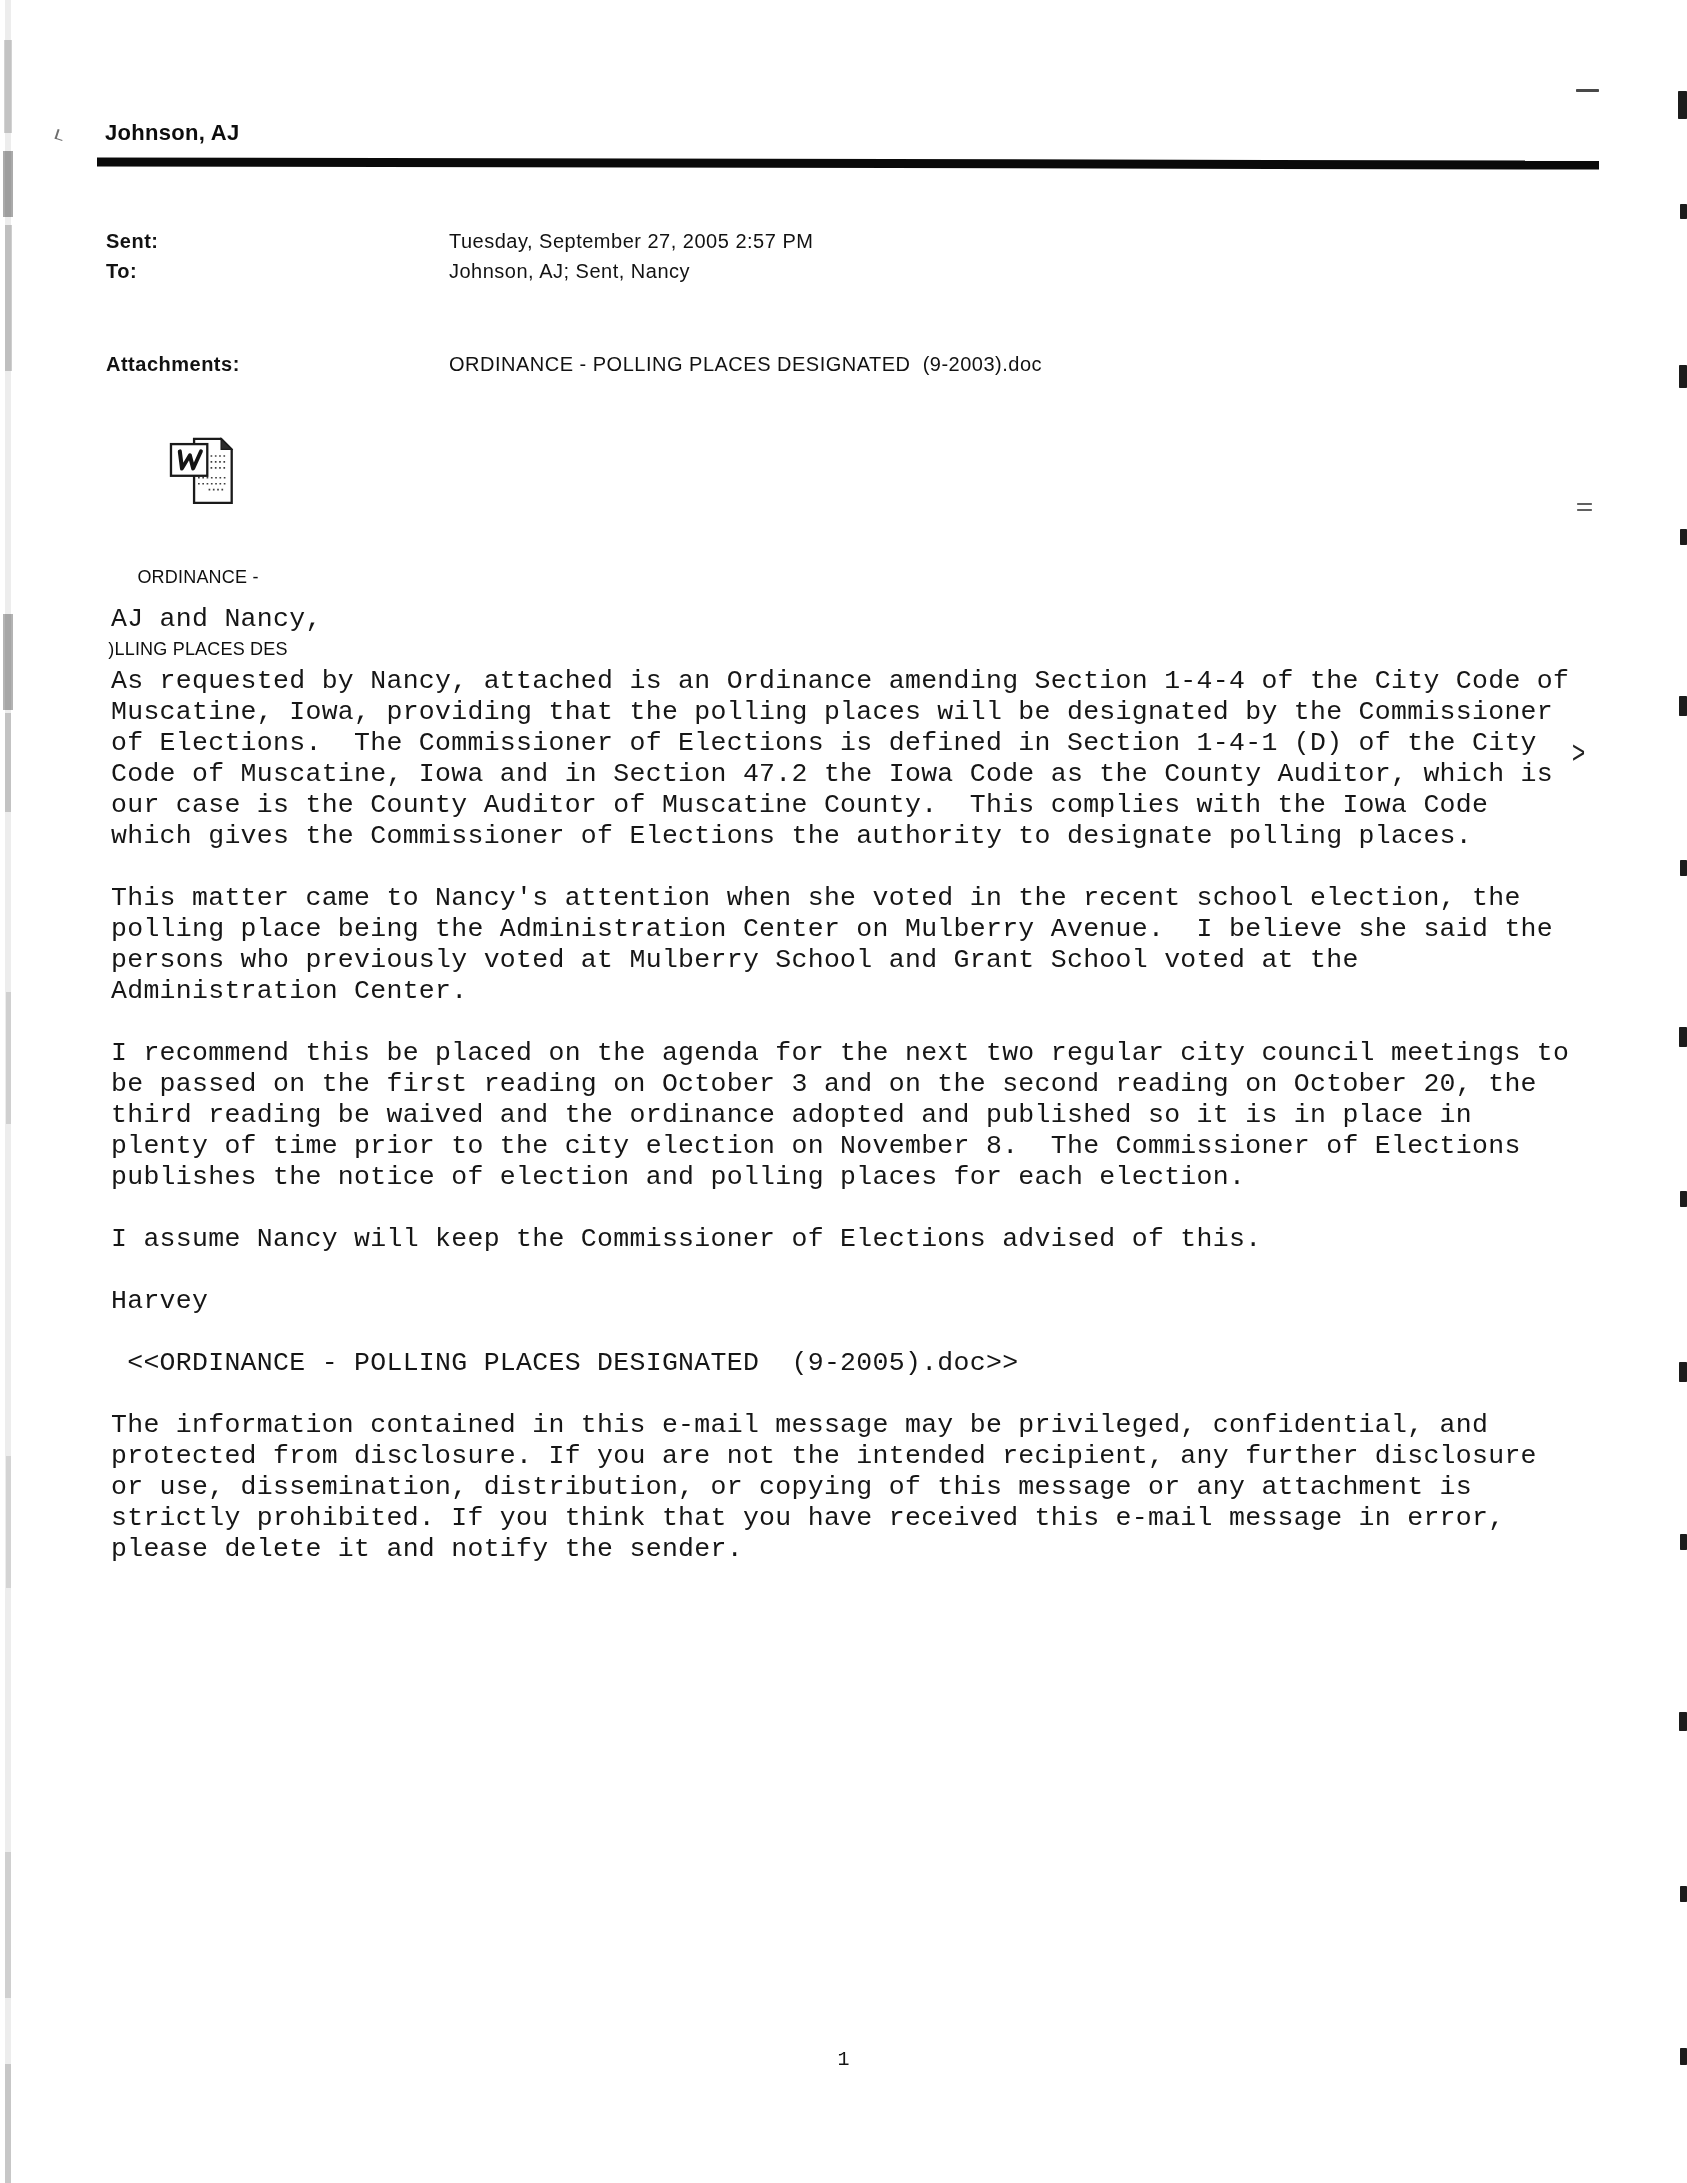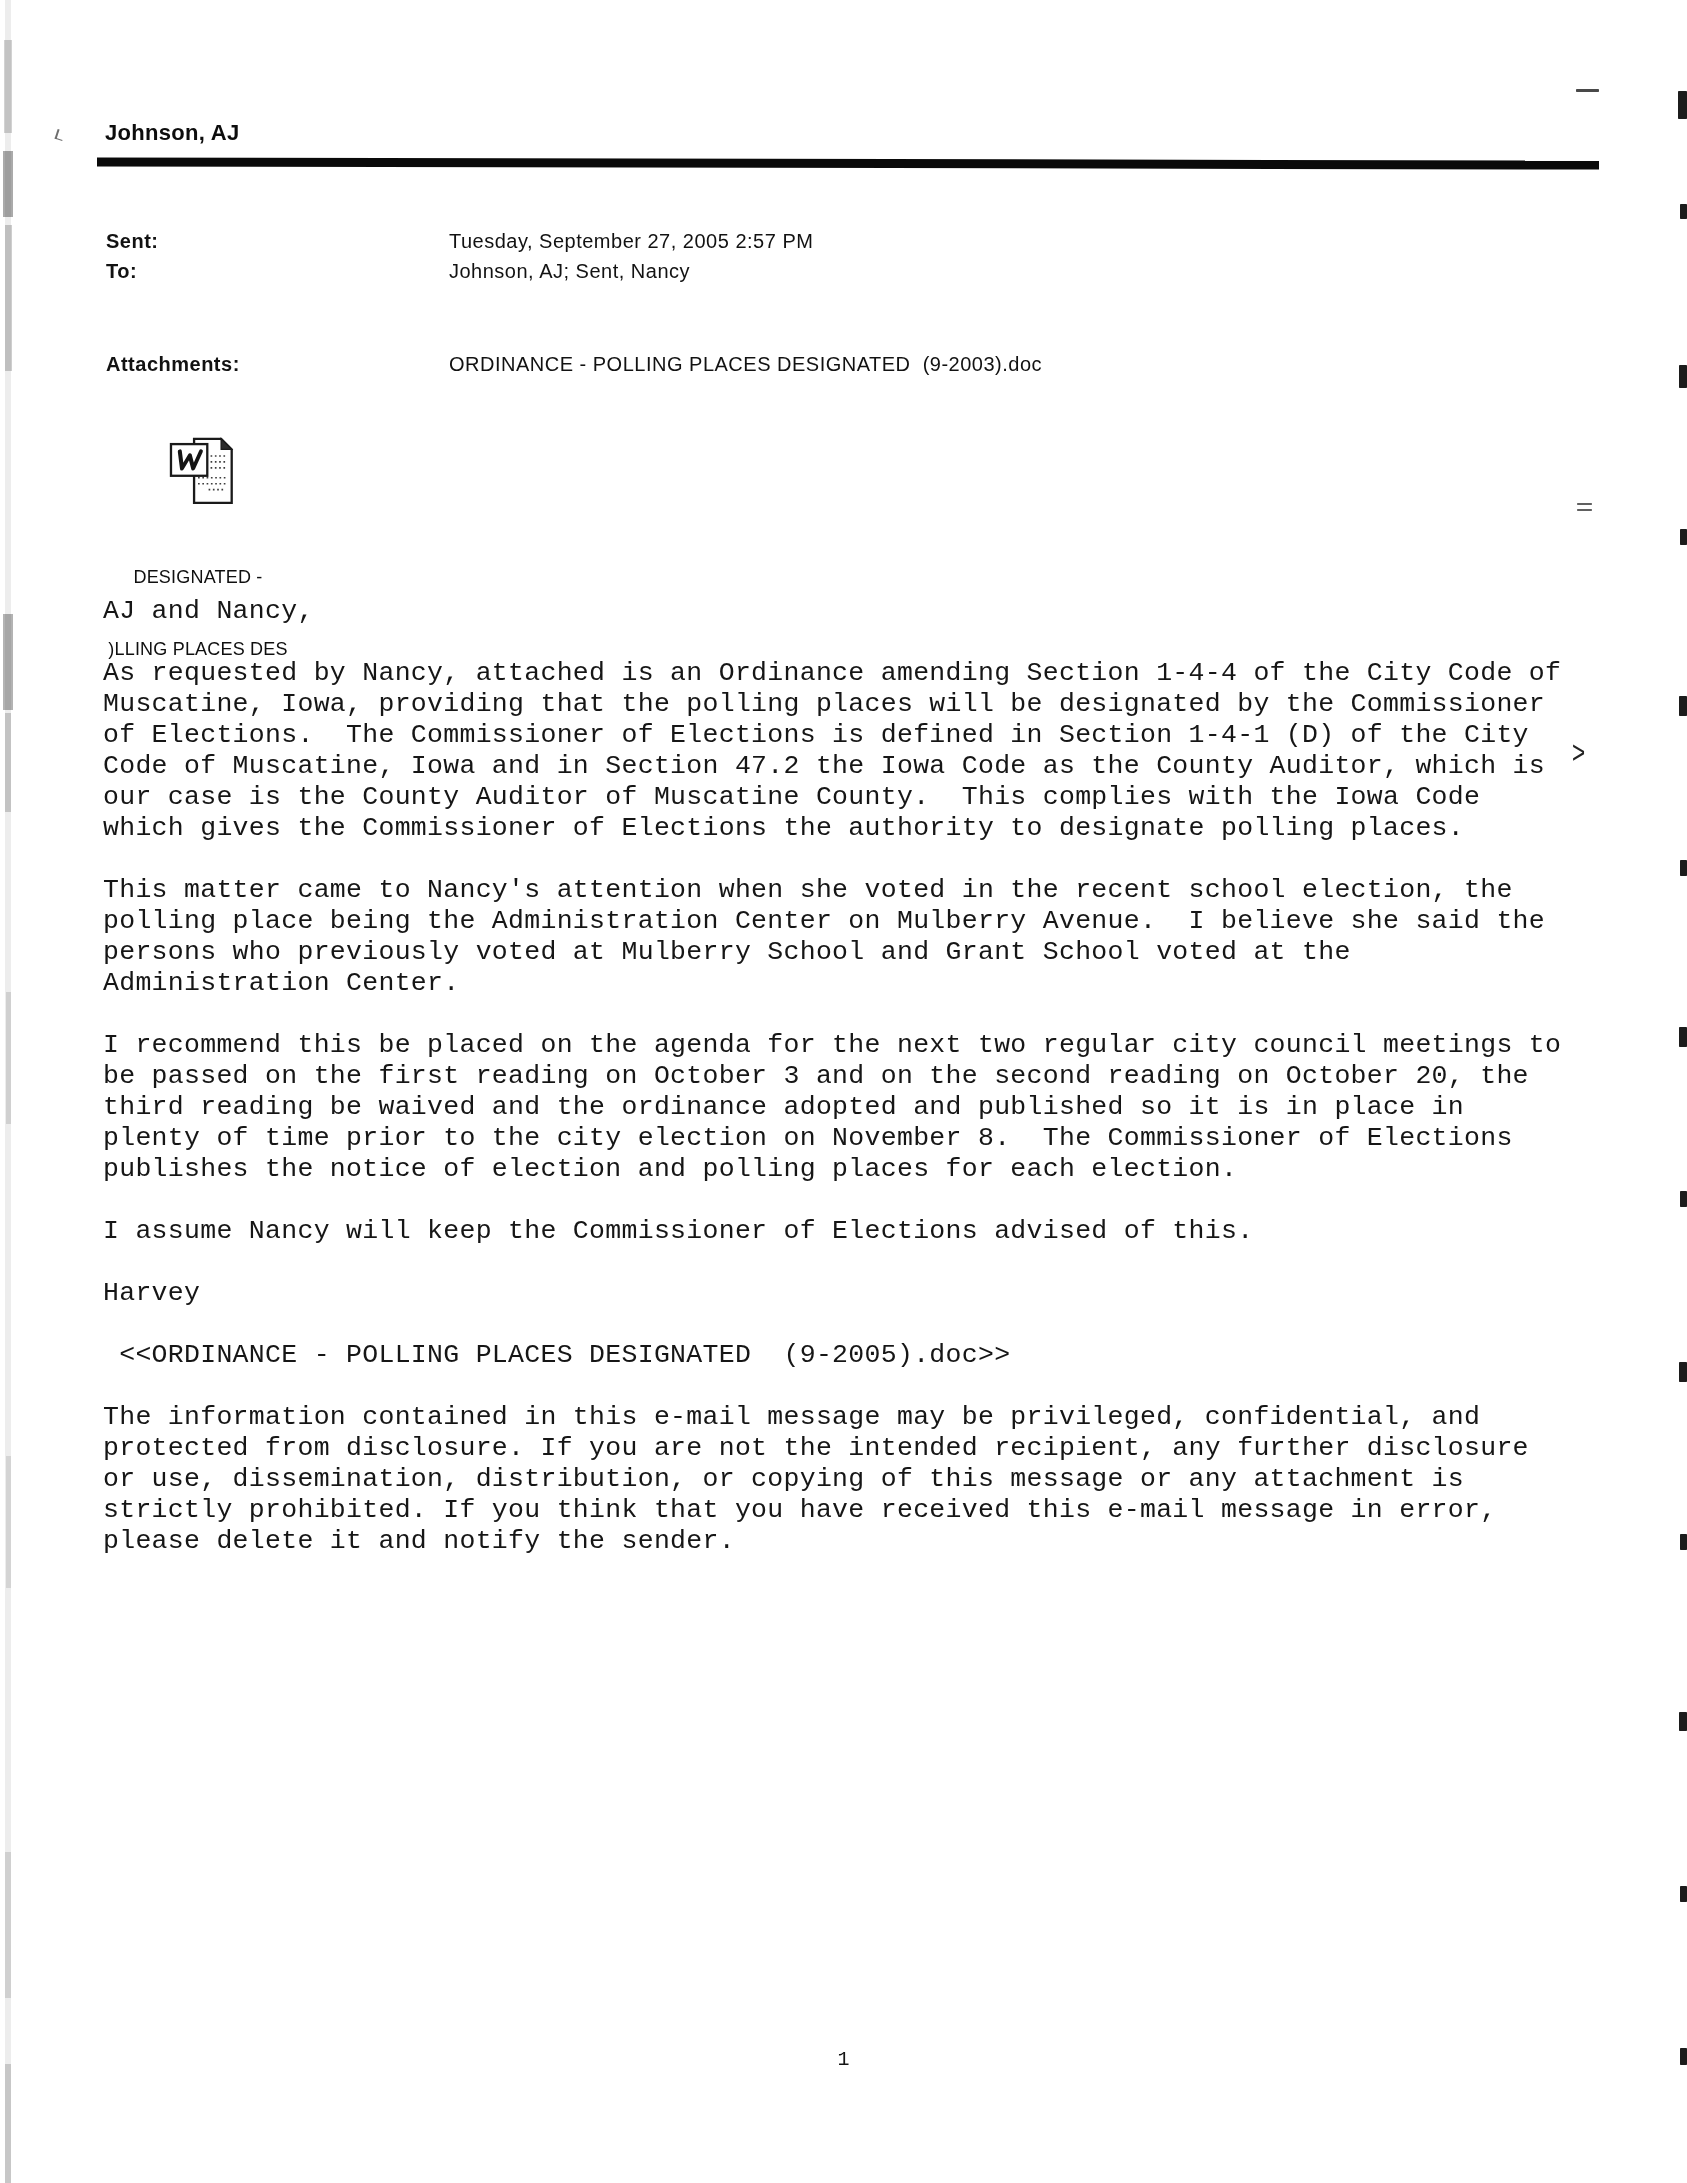--- a/index.html
+++ b/index.html
@@ -21,21 +21,21 @@
   .rule{position:absolute; left:97px; top:159px; width:1502px; height:8.6px;
     background:#0a0a0a; transform:rotate(0.12deg);}
   .row{position:absolute; left:0; width:1687px; height:26.5px;}
   .lbl{position:absolute; left:106px; font-size:20px; font-weight:bold; letter-spacing:0.5px; white-space:pre;}
   .val{position:absolute; left:449px; font-size:20px; letter-spacing:0.5px; white-space:pre;}
   
   .att-icon{position:absolute; left:169px; top:434px; width:66px; height:73px;}
   .att-caption{position:absolute; left:46px; top:517px; width:304px;
     text-align:center; font-size:18px; line-height:24px; color:#0f0f0f; letter-spacing:0.2px; white-space:pre;}
   
-  .body-text{position:absolute; left:103px; top:596px; margin:0;
+  .body-text{position:absolute; left:103px; top:596px; margin:8px;
     font-family:"Liberation Mono", monospace; font-size:26.5px; letter-spacing:0.3px;
     line-height:31px; color:#161616; white-space:pre;}
   .pagenum{position:absolute; left:0; top:2048px; width:1687px; text-align:center;
     font-family:"Liberation Mono", monospace; font-size:20px; color:#141414;}
 </style>
 </head>
 <body>
 
 <div class="page">
 
@@ -100,21 +100,21 @@
         <line x1="60" y1="84" x2="84" y2="84"></line>
       </g>
 
       <rect x="3" y="15" width="55" height="48" fill="#ffffff" stroke="#1a1a1a" stroke-width="3.5"></rect>
       <g transform="skewX(-8)" stroke="#141414" stroke-width="6" fill="none" stroke-linecap="round" stroke-linejoin="round">
         <path d="M20 26 L27 52 L36 32 L44 52 L52 26"></path>
       </g>
     </svg>
   </div>
   <div class="att-caption">
-    <div>DESIGNATED -</div>
+    <div>ORDINANCE -</div>
     <div>)LLING PLACES DES</div>
   </div>
 
   <pre class="body-text">AJ and Nancy,
 
 As requested by Nancy, attached is an Ordinance amending Section 1-4-4 of the City Code of
 Muscatine, Iowa, providing that the polling places will be designated by the Commissioner
 of Elections.  The Commissioner of Elections is defined in Section 1-4-1 (D) of the City
 Code of Muscatine, Iowa and in Section 47.2 the Iowa Code as the County Auditor, which is
 our case is the County Auditor of Muscatine County.  This complies with the Iowa Code

